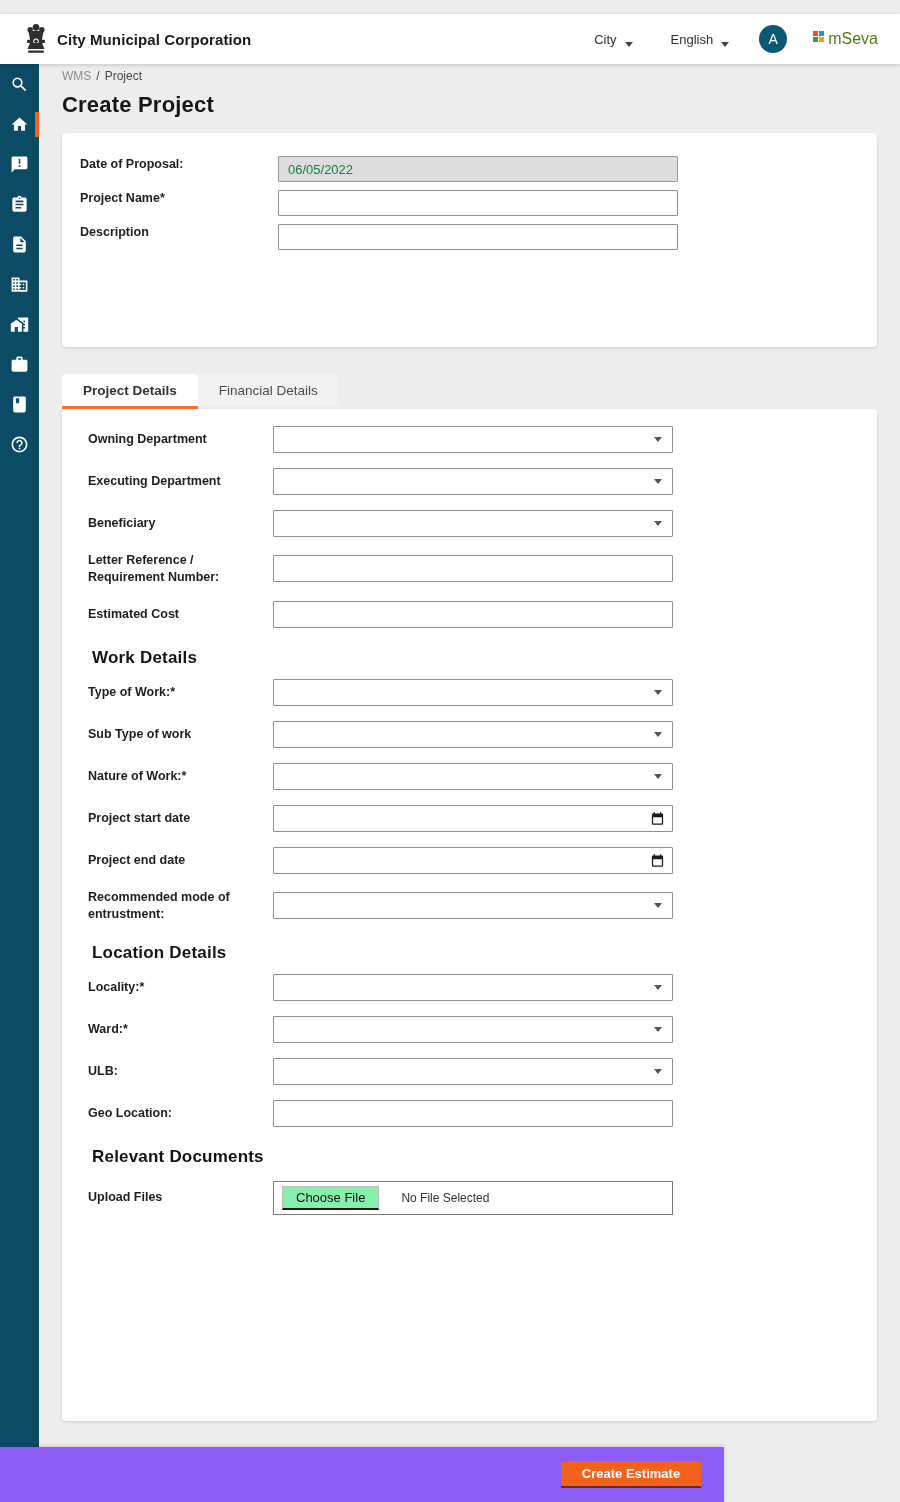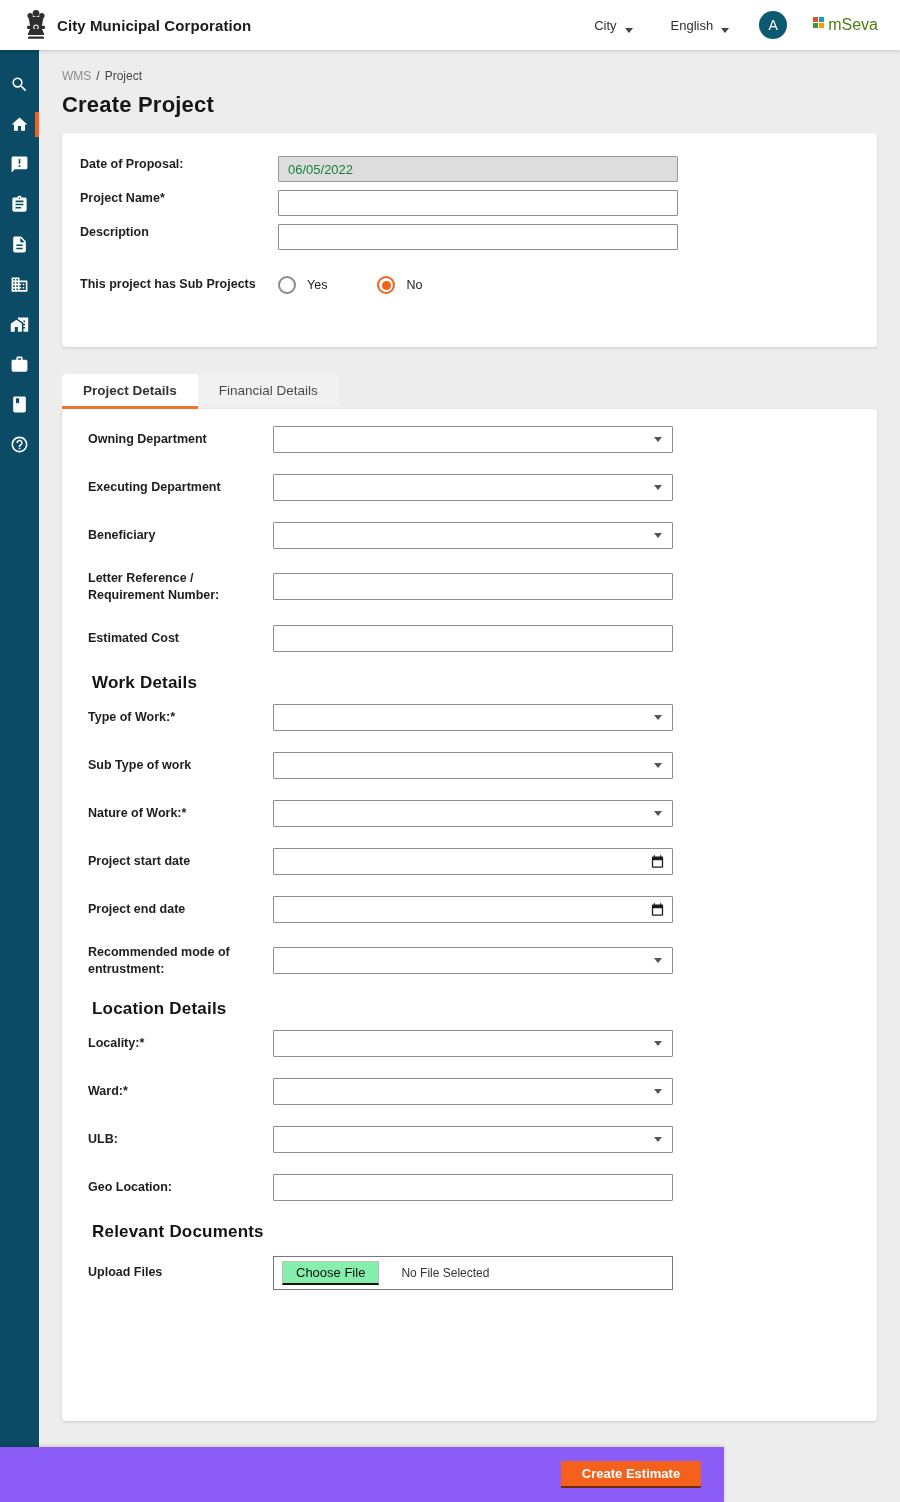--- a/index.html
+++ b/index.html
@@ -7,21 +7,21 @@
   body {
     position:relative;
     font-family:"Liberation Sans", sans-serif;
     background:#ededed;
     overflow:hidden;
     color:#222;
   }
 
   
   .header {
-    position:absolute; top:0; left:0; width:900px; height:50px;
+    position:absolute; top:14px; left:0; width:900px; height:50px;
     background:#fff; z-index:6;
     box-shadow:0 1px 4px rgba(0,0,0,.18);
     display:flex; align-items:center;
   }
   .emblem { margin-left:23px; width:26px; height:38px; flex:0 0 auto; }
   .org-title { margin-left:8px; font-size:15px; font-weight:bold; color:#1b1b1b; letter-spacing:.1px; }
   .header-right { margin-left:auto; display:flex; align-items:center; margin-right:22px; }
   .hdr-select { display:flex; align-items:flex-end; cursor:pointer; }
   .hdr-select .lbl { font-size:13px; color:#303030; }
   .caret-sm { width:0; height:0; border-left:4px solid transparent; border-right:4px solid transparent; border-top:5px solid #444; margin-left:8px; }
@@ -67,21 +67,21 @@
   .rlabel { font-size:12.5px; color:#222; margin-left:11px; }
 
   
   .tabs { display:flex; margin:27px 0 0 23px; }
   .tab { height:29px; display:flex; align-items:center; padding:16px 21px; font-size:13.5px; border-radius:4px 4px 0 0; cursor:pointer; }
   .tab.active { background:#fff; color:#333; font-weight:bold; border-bottom:3px solid #f4702c; }
   .tab.inactive { background:#f1f1f1; color:#4a4a4a; }
 
   
   .card2 { margin:0 23px; height:1012px; padding:17px 0 0 26px; border-radius:0 4px 4px 4px; }
-  .frow2 { display:flex; align-items:center; margin-bottom:21px; }
+  .frow2 { display:flex; align-items:center; margin-bottom:15px; }
   .frow2 > .flabel { width:185px; flex:0 0 185px; font-size:12.5px; font-weight:bold; color:#1e1e1e; line-height:1.35; padding-right:12px; }
   .select { width:400px; height:27px; border:1px solid #8e8e8e; background:#fff; border-radius:1px;
     display:flex; align-items:center; justify-content:flex-end; padding-right:10px; cursor:pointer; }
   .caret { width:0; height:0; border-left:4.5px solid transparent; border-right:4.5px solid transparent; border-top:5px solid #555; }
   .tinput2 { width:400px; height:27px; border:1px solid #8e8e8e; background:#fff; font-size:13px; padding:0 9px; color:#222; border-radius:1px; }
   .dateinput { width:400px; height:27px; border:1px solid #8e8e8e; background:#fff; border-radius:1px;
     display:flex; align-items:center; justify-content:flex-end; padding-right:7px; cursor:text; }
   .dateinput svg { width:15px; height:15px; fill:#1c1c1c; cursor:pointer; }
   .section-h { font-size:17px; font-weight:bold; color:#141414; margin:20px 0 11px 4px; letter-spacing:.2px; }
 
@@ -206,33 +206,20 @@
       <input class="tinput disabled" disabled="" value="06/05/2022" style="">
     </div>
     <div class="frow">
       <span class="flabel">Project Name*</span>
       <input class="tinput" value="" style="">
     </div>
     <div class="frow">
       <span class="flabel">Description</span>
       <input class="tinput" value="" style="">
     </div>
-    <div class="frow" style="margin-top:26px;">
-      <span class="flabel">This project has Sub Projects</span>
-      <div class="radio-group">
-        <div class="radio">
-          <span class="rcircle"></span>
-          <span class="rlabel">Yes</span>
-        </div>
-        <div class="radio checked">
-          <span class="rcircle"></span>
-          <span class="rlabel">No</span>
-        </div>
-      </div>
-    </div>
   </div>
 
   <div class="tabs">
     <div class="tab active">Project Details</div>
     <div class="tab inactive">Financial Details</div>
   </div>
 
   <div class="card card2">
 
     <div class="frow2">

